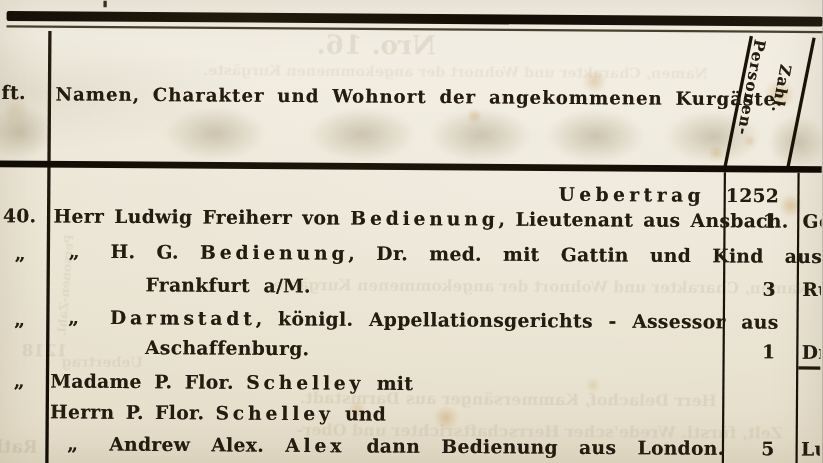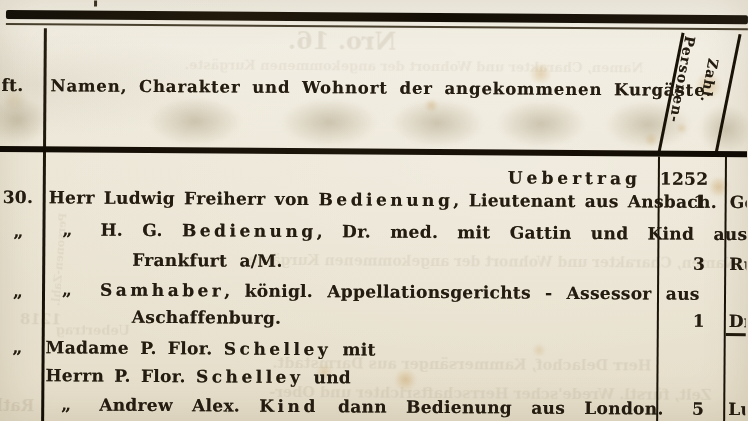--- a/index.html
+++ b/index.html
@@ -147,41 +147,41 @@
     <div class="txt head-frag">ft.</div>
     <div class="txt head-names">Namen, Charakter und Wohnort der angekommenen Kurgäste.</div>
     <div class="persons-head">
       <div class="pl1">Personen-</div>
       <div class="pl2">Zahl.</div>
     </div>
 
     <div class="txt l-uebertrag">Uebertrag</div>
     <div class="txt cnt c0">1252</div>
 
-    <div class="txt m-date">30.</div>
+    <div class="txt m-date">40.</div>
     <div class="txt m-d1">„</div>
     <div class="txt m-d2">„</div>
     <div class="txt m-d3">„</div>
 
     <div class="txt l2"><span>Herr Ludwig Freiherr von </span><span class="sp">Bedienung</span><span>, Lieutenant aus Ansbach.</span></div>
 
     <div class="txt d3">„</div>
     <div class="txt l3"><span>H. G. </span><span class="sp">Bedienung</span><span>, Dr. med. mit Gattin und Kind aus</span></div>
     <div class="txt l4">Frankfurt a/M.</div>
 
     <div class="txt d5">„</div>
-    <div class="txt l5"><span class="sp">Samhaber</span><span>, königl. Appellationsgerichts - Assessor aus</span></div>
+    <div class="txt l5"><span class="sp">Darmstadt</span><span>, königl. Appellationsgerichts - Assessor aus</span></div>
     <div class="txt l6">Aschaffenburg.</div>
 
     <div class="txt l7"><span>Madame P. Flor. </span><span class="sp">Schelley</span><span> mit</span></div>
 
     <div class="txt l8"><span>Herrn P. Flor. </span><span class="sp">Schelley</span><span> und</span></div>
 
     <div class="txt d9">„</div>
-    <div class="txt l9"><span>Andrew Alex. </span><span class="sp">Kind</span><span> dann Bedienung aus London.</span></div>
+    <div class="txt l9"><span>Andrew Alex. </span><span class="sp">Alex</span><span> dann Bedienung aus London.</span></div>
 
     <div class="txt cnt c1">1</div>
     <div class="txt cnt c2">3</div>
     <div class="txt cnt c3">1</div>
     <div class="txt cnt c4">5</div>
 
     <div class="txt edge e1">Ge</div>
     <div class="txt edge e2">Ru</div>
     <div class="txt edge e3">Dr</div>
     <div class="txt edge e4">Lu</div>

